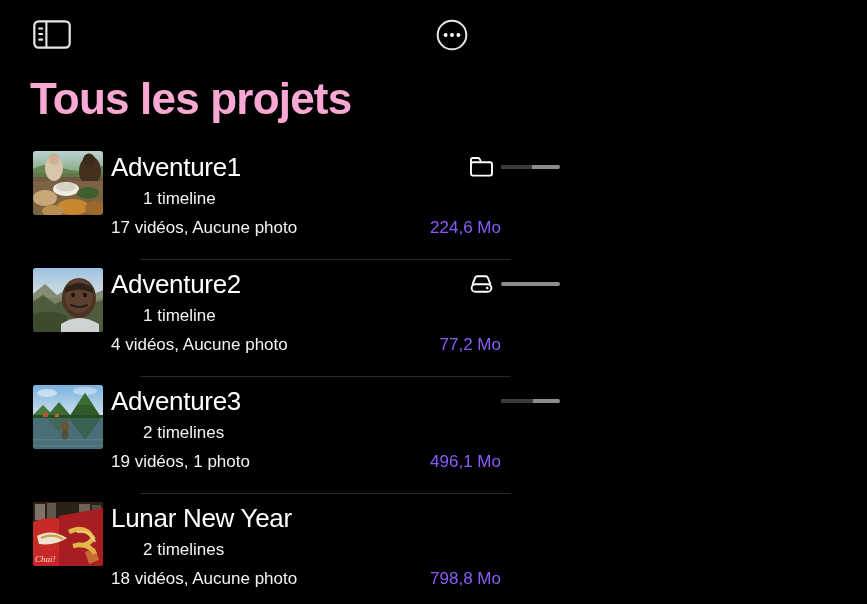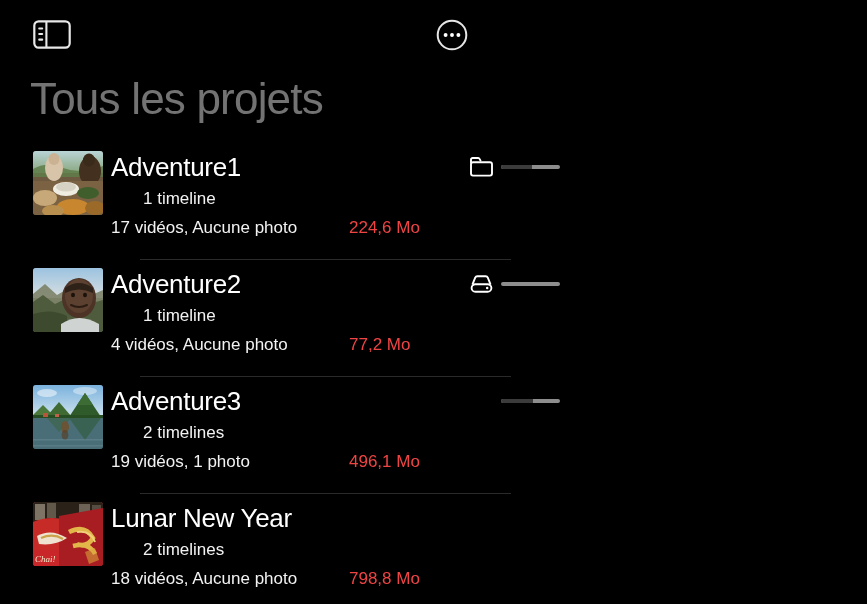--- a/index.html
+++ b/index.html
@@ -51,23 +51,23 @@
     display: block;
   }
 
   
   .page-title {
     position: absolute;
     left: 30px;
     top: 72px;
     font-size: 44px;
     line-height: 54px;
-    font-weight: 400;
+    font-weight: 700;
     letter-spacing: -0.8px;
-    color: #737373;
+    color: #f9a8d4;
     white-space: nowrap;
   }
 
   
   .project-list {
     position: absolute;
     left: 0;
     top: 143px;
     width: 540px;
   }
@@ -135,24 +135,24 @@
     line-height: 22px;
     color: #f2f2f2;
     white-space: nowrap;
   }
 
   .proj-size {
     position: absolute;
     left: 238px;
     top: 74px;
     width: 152px;
-    text-align: left;
+    text-align: right;
     font-size: 17px;
     line-height: 22px;
-    color: #ef4444;
+    color: #8b5cf6;
     white-space: nowrap;
   }
 
   
   .loc-icon {
     position: absolute;
     top: 13px;
     left: 358px;
     width: 25px;
     height: 22px;

